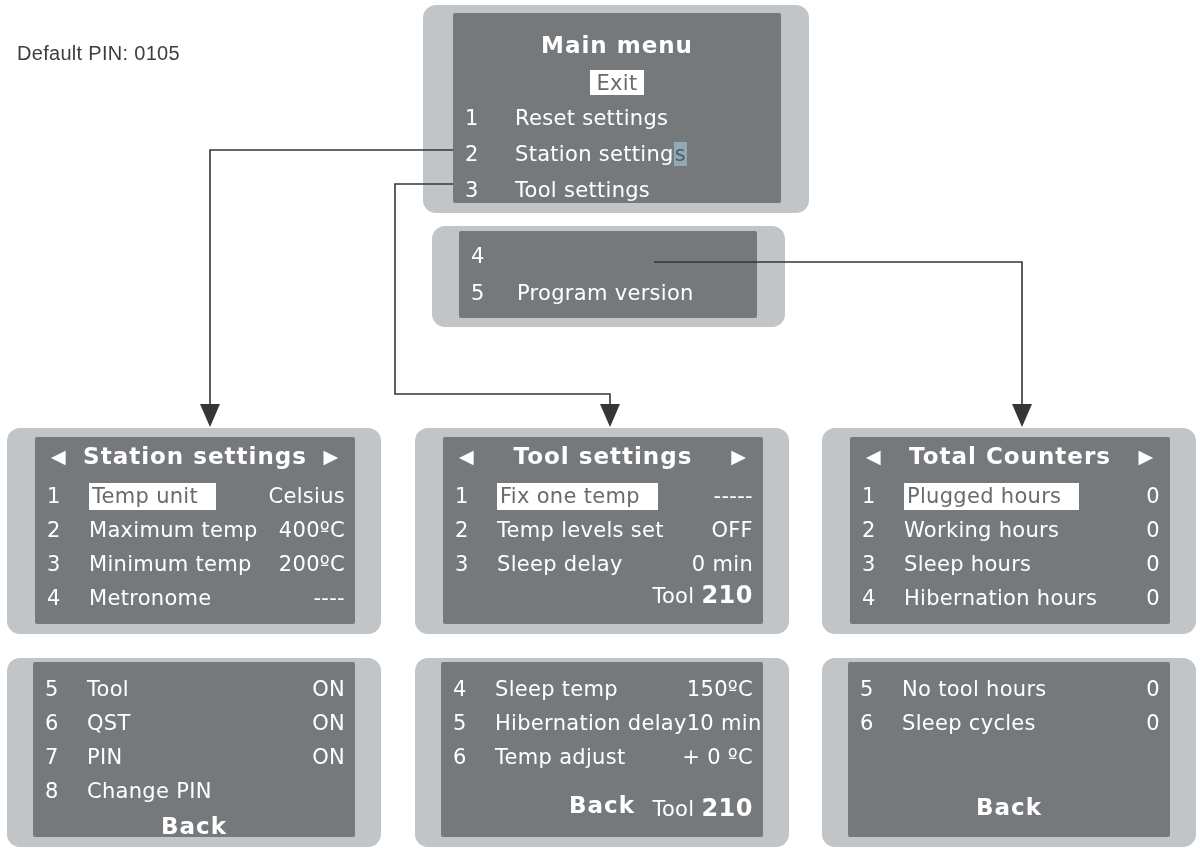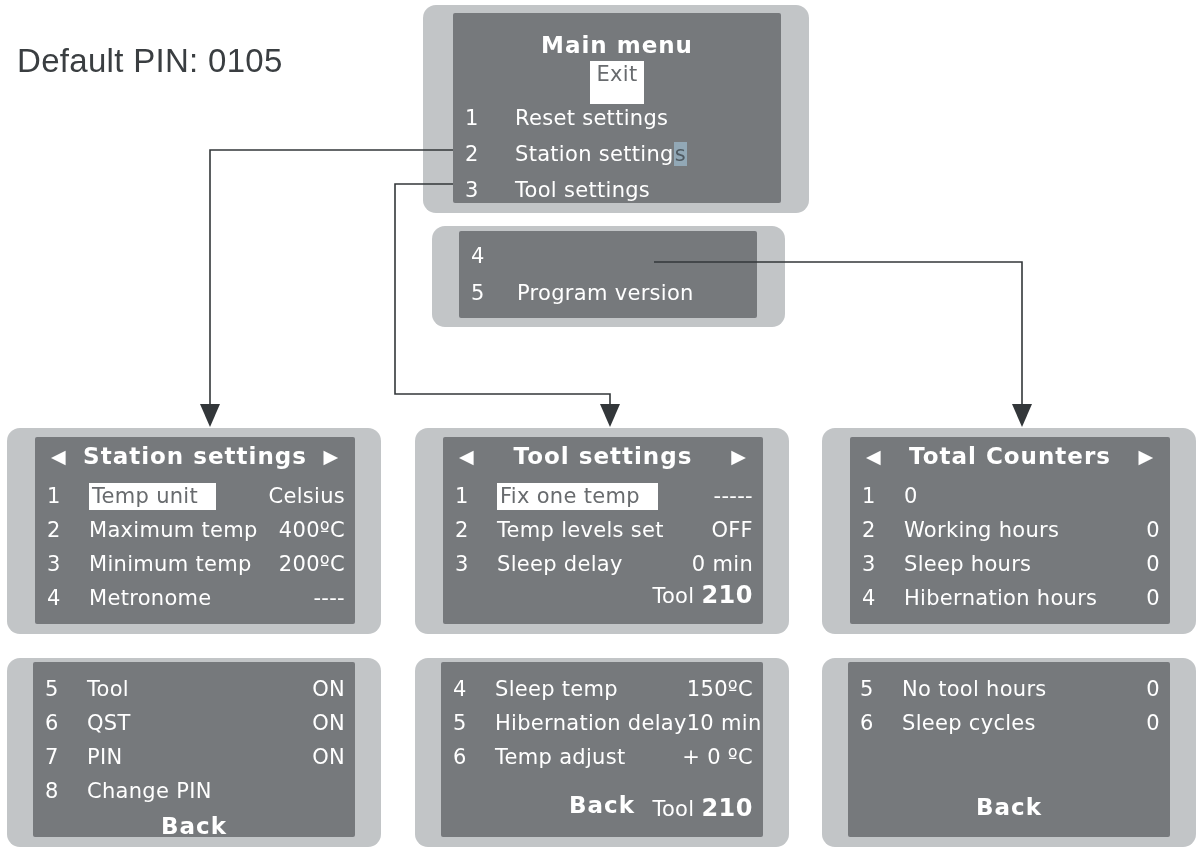--- a/index.html
+++ b/index.html
@@ -14,21 +14,21 @@
     --note-text:#3a3e41;
   }
   html,body{margin:0;padding:0;background:#ffffff;}
   #stage{
     position:relative;width:1202px;height:853px;background:#ffffff;overflow:hidden;
     font-family:"DejaVu Sans",sans-serif;
   }
   .note{
     position:absolute;left:17px;top:42px;
     font-family:"Liberation Sans","DejaVu Sans",sans-serif;
-    font-size:33px;color:var(--note-text);letter-spacing:0.3px;
+    font-size:20px;color:var(--note-text);letter-spacing:0.3px;
   }
   .panel{position:absolute;background:var(--frame-bg);border-radius:13px;}
   .screen{
     position:absolute;background:var(--screen-bg);border-radius:2px;
     color:var(--screen-text);font-size:21px;letter-spacing:0.3px;
     display:flex;flex-direction:column;
   }
   .titlerow{
     display:flex;align-items:center;justify-content:center;
     font-weight:bold;font-size:23px;letter-spacing:1px;
@@ -80,21 +80,21 @@
 <body>
 
 <div id="stage">
 
   <div class="note">Default PIN: 0105</div>
 
   <div class="panel" id="p-main">
     <div class="screen">
       <div class="titlerow">Main menu</div>
       <div class="exitrow">
-        <span class="hl" style="padding:1px 7px 18px 7px;">Exit</span>
+        <span class="hl" style="padding:1px 7px 0 7px;">Exit</span>
       </div>
       <div class="row">
         <span class="num">1</span>
         <span class="lbl">Reset settings</span>
       </div>
       <div class="row">
         <span class="num">2</span>
         <span class="lbl"><span>Station setting</span><span class="cursor">s</span></span>
       </div>
       <div class="row">
@@ -180,20 +180,21 @@
   <div class="panel" id="p-total">
     <div class="screen">
       <div class="titlerow nav">
         <span class="navglyph">◀</span>
         <span class="ttl">Total Counters</span>
         <span class="navglyph">▶</span>
       </div>
       <div class="mid-pad"></div>
       <div class="row">
         <span class="num">1</span>
+        <span class="lbl"><span class="hl">Plugged hours</span></span>
         <span class="val">0</span>
       </div>
       <div class="row">
         <span class="num">2</span>
         <span class="lbl">Working hours</span>
         <span class="val">0</span>
       </div>
       <div class="row">
         <span class="num">3</span>
         <span class="lbl">Sleep hours</span>

